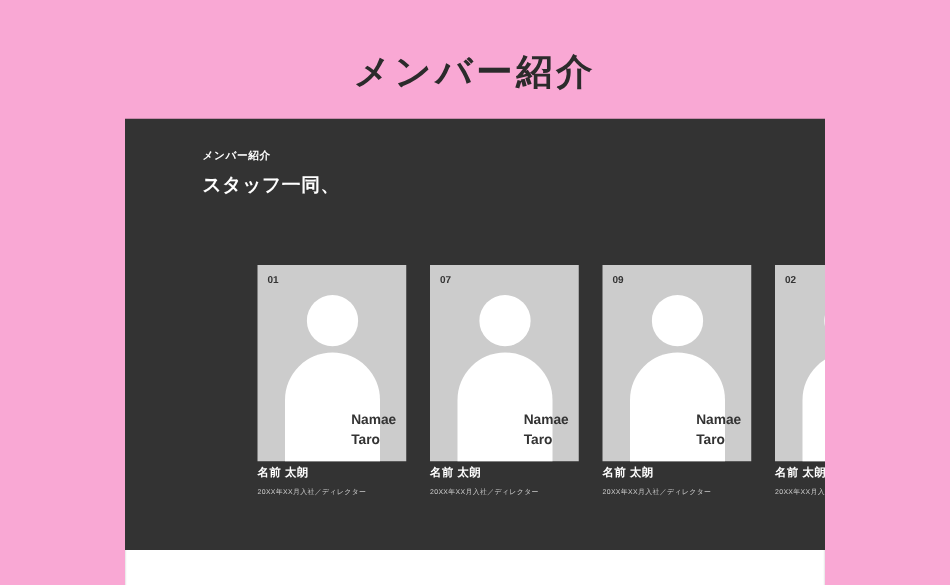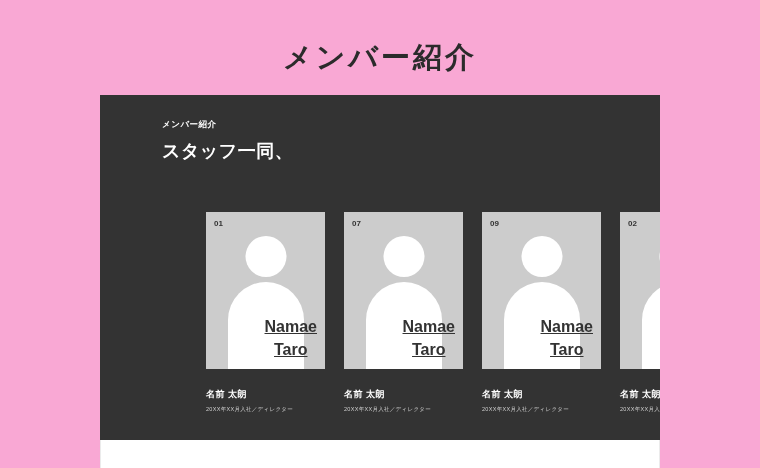--- a/index.html
+++ b/index.html
@@ -47,21 +47,21 @@
     font-size: 8.5px;
     color: #ffffff;
     font-weight: bold;
     letter-spacing: 0.5px;
   }
   .headline {
     position: absolute;
     left: 62px;
     top: 42px;
     color: #ffffff;
-    font-size: 18px;
+    font-size: 15px;
     font-weight: bold;
     line-height: 1.65;
     letter-spacing: 0.5px;
   }
   .cards {
     position: absolute;
     left: 62px;
     top: 117px;
     display: flex;
     gap: 19px;
@@ -104,30 +104,29 @@
     transform: translateX(-50%);
     width: 76px;
     height: 105px;
     border-radius: 38px 38px 0 0;
     background: #ffffff;
   }
   .photo-name {
     position: absolute;
     right: 8px;
     bottom: 8px;
-    text-align: center;
+    text-align: left;
     color: #333333;
-    font-size: 16px;
+    font-size: 11px;
     font-weight: bold;
     line-height: 1.45;
     z-index: 3;
-    text-decoration: underline;
   }
   .card-name {
-    margin-top: 19px;
+    margin-top: 3px;
     color: #ffffff;
     font-size: 9px;
     font-weight: bold;
     letter-spacing: 0.5px;
   }
   .card-meta {
     margin-top: 5px;
     color: #cfcfcf;
     font-size: 5.5px;
     letter-spacing: 0.3px;

